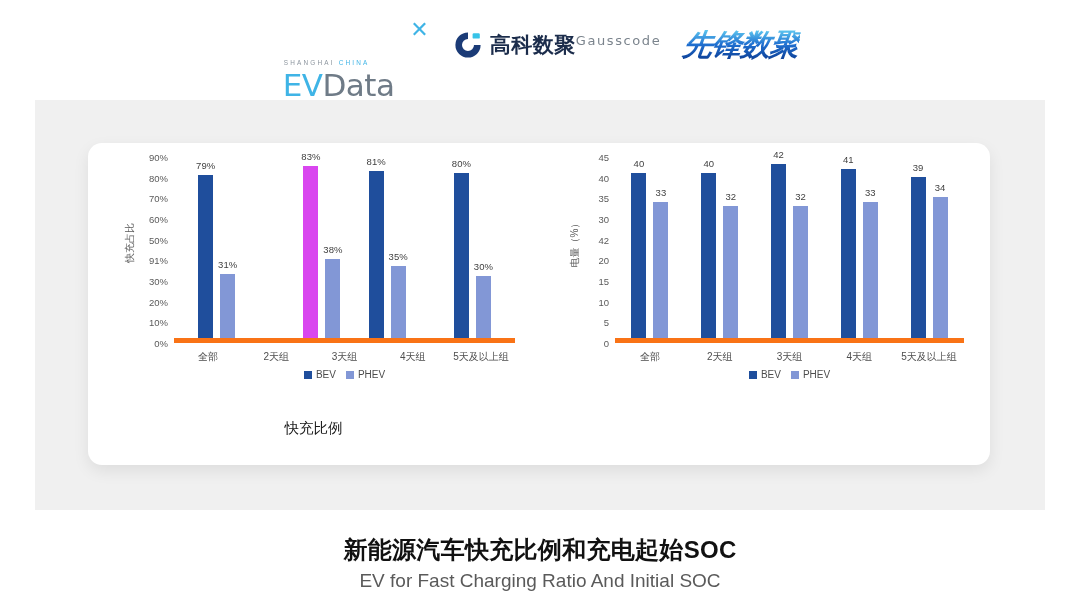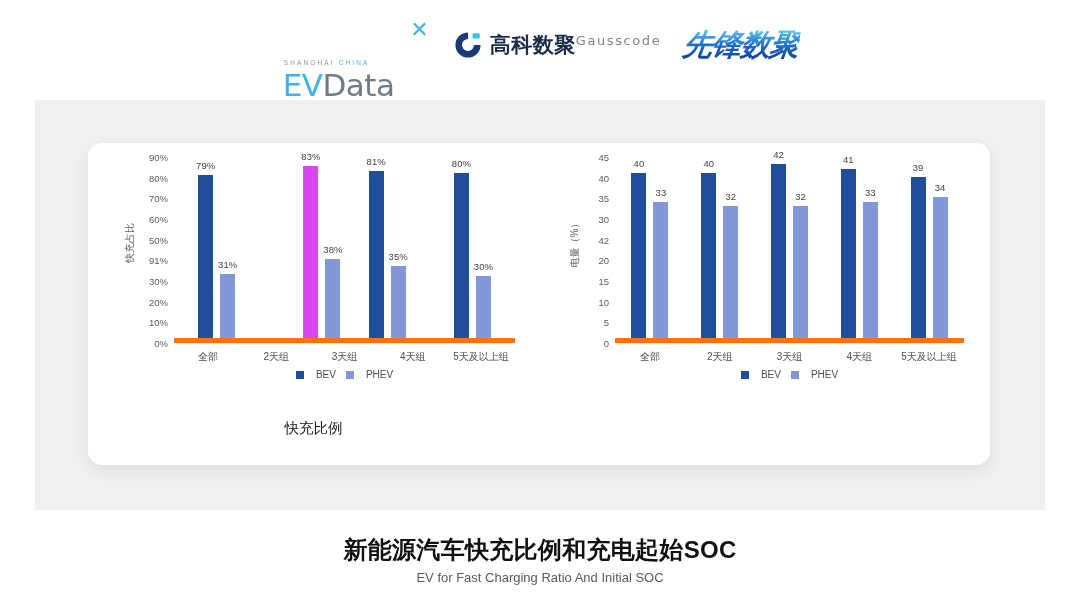--- a/index.html
+++ b/index.html
@@ -122,37 +122,37 @@
   }
   .xlabel {
     flex: 1 1 0; text-align: center; font-size: 10px; color: #4d4d4d;
     padding-top: 5px; white-space: nowrap;
   }
 
   .legend {
     position: absolute; top: 212px; left: 0; width: 100%;
     display: flex; align-items: center; justify-content: center; gap: 10px;
   }
-  .legend-item { display: flex; align-items: center; gap: 12px; }
+  .legend-item { display: flex; align-items: center; gap: 4px; }
   .legend-swatch { width: 8px; height: 8px; display:block; }
   .legend-label { font-size: 10px; color: #4d4d4d; }
 
   .chart-caption {
     position: absolute; top: 262px; left: 0; width: 100%;
     text-align: center; font-size: 14.5px; color: #1a1a1a; font-weight: 400;
   }
 
   
   .main-title {
     position: absolute; left: 0; top: 534px; width: 1080px; text-align: center;
     font-size: 24px; font-weight: 700; color: #111111; letter-spacing: 0.3px;
   }
   .sub-title {
     position: absolute; left: 0; top: 570px; width: 1080px; text-align: center;
-    font-size: 13px; color: #5a5a5a; font-weight: 400;
+    font-size: 19px; color: #5a5a5a; font-weight: 400;
   }
 </style>
 </head>
 <body>
 
 <div id="root">
 
   <div class="logo-bar">
 
     <div class="logo-evdata">

